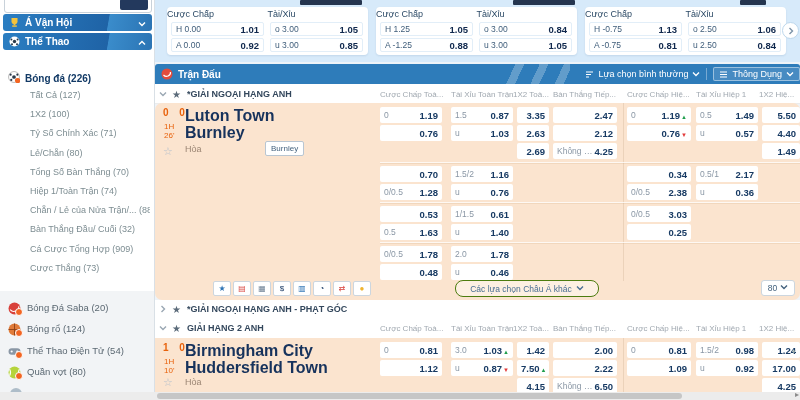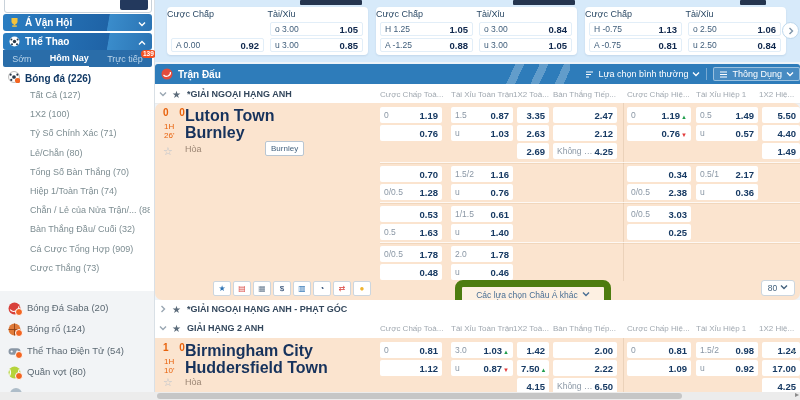--- a/index.html
+++ b/index.html
@@ -58,21 +58,21 @@
   .cell .val{margin-left:auto;font-size:9.5px;font-weight:bold;color:#173a63;white-space:nowrap;}
   .ar{font-size:6px;margin-left:1px;}
   .ar.up{color:#1f9e4c;} .ar.down{color:#e23b3b;}
   .score{position:absolute;left:8px;font-size:10px;font-weight:bold;color:#e8620c;letter-spacing:4px;}
   .clk{position:absolute;left:9px;font-size:8px;color:#e8620c;}
   .mstar{position:absolute;left:8px;font-size:11px;color:#b9c2cc;cursor:pointer;}
   .team{position:absolute;left:30px;font-size:16px;font-weight:bold;color:#16325c;white-space:nowrap;cursor:pointer;}
   .draw{position:absolute;left:30px;font-size:9px;color:#9b8674;}
   .team-btn{position:absolute;left:110px;height:13px;background:#fff;border:1px solid #b9c6d2;border-radius:2px;font-size:8px;color:#44627e;display:flex;align-items:center;padding:0 5px;cursor:pointer;}
   .act-ico{position:absolute;width:16px;height:13px;background:#fff;border:1px solid #ccd6df;border-radius:2px;display:flex;align-items:center;justify-content:center;font-size:8px;cursor:pointer;}
-  .more-pill{position:absolute;left:300px;width:142px;height:15px;border:7px solid #4d7c0f;background:#fdf0e2;border-radius:8px;font-size:8.5px;color:#4a6f94;display:flex;align-items:center;justify-content:center;gap:4px;cursor:pointer;white-space:nowrap;}
+  .more-pill{position:absolute;left:300px;width:142px;height:15px;border:1px solid #4d7c0f;background:#fdf0e2;border-radius:8px;font-size:8.5px;color:#4a6f94;display:flex;align-items:center;justify-content:center;gap:4px;cursor:pointer;white-space:nowrap;}
   .count-pill{position:absolute;left:606px;width:32px;height:14px;border:1px solid #ccd6df;background:#fff;border-radius:3px;font-size:8.5px;color:#44627e;display:flex;align-items:center;justify-content:center;gap:3px;cursor:pointer;}
   
   .hscroll{position:absolute;left:0;top:392px;width:800px;height:8px;background:#ececec;}
   .hthumb{position:absolute;left:157px;top:1px;width:525px;height:6px;background:#c6c6c6;border-radius:3px;cursor:pointer;}
   .harrow{position:absolute;right:1px;top:-2px;font-size:8px;color:#8a8a8a;cursor:pointer;}
   .vhint{position:absolute;left:792px;top:348px;font-size:7px;color:#9aa;cursor:pointer;}
 </style>
 </head>
 <body>
 
@@ -98,32 +98,20 @@
           <circle cx="2.4" cy="3.4" r="1" fill="#2a3a4a"></circle>
           <circle cx="8.6" cy="3.4" r="1" fill="#2a3a4a"></circle>
           <circle cx="3" cy="8.2" r="1" fill="#2a3a4a"></circle>
           <circle cx="8" cy="8.2" r="1" fill="#2a3a4a"></circle>
         </svg></span>
     <span class="lab">Thể Thao</span>
     <span class="chev-up"><svg width="8" height="8" viewBox="0 0 8 8">
           <polyline points="1,5.5 4,2.5 7,5.5" fill="none" stroke="#fff" stroke-width="1.4"></polyline>
         </svg></span>
   </div>
-  <div class="side-tabs" id="sideTabs">
-      <div class="tab">
-        <span>Sớm</span>
-      </div>
-      <div class="tab active">
-        <span>Hôm Nay</span>
-      </div>
-      <div class="tab">
-        <span>Trực tiếp</span>
-        <span class="badge">139</span>
-      </div>
-    </div>
   <div class="sport-main">
     <span><svg width="12" height="12" viewBox="0 0 11 11">
           <circle cx="5.5" cy="5.5" r="5" fill="#fff" stroke="#999" stroke-width=".6"></circle>
           <circle cx="5.5" cy="5.5" r="1.7" fill="#2a3a4a"></circle>
           <circle cx="2.4" cy="3.4" r="1" fill="#2a3a4a"></circle>
           <circle cx="8.6" cy="3.4" r="1" fill="#2a3a4a"></circle>
           <circle cx="3" cy="8.2" r="1" fill="#2a3a4a"></circle>
           <circle cx="8" cy="8.2" r="1" fill="#2a3a4a"></circle>
           <circle cx="8.8" cy="8.8" r="2.4" fill="#f26522"></circle>
         </svg></span>
@@ -178,20 +166,24 @@
 </aside>
 
 <div class="top-strip">
   <div class="cutbar" style="left:145px;width:62px"></div>
   <div class="cutbar" style="left:358px;width:62px"></div>
   <div class="cutbar" style="left:585px;width:26px"></div>
   <div id="panels">
       <div class="panel" style="left: 12px;">
         <span class="hdr" style="left: 0px;">Cược Chấp</span>
         <span class="hdr" style="left: 50%;">Tài/Xỉu</span>
+        <div class="pcell" style="left: 4px; top: 15px;">
+          <span class="l">H 0.00</span>
+          <span class="v">1.01</span>
+        </div>
         <div class="pcell" style="left: 103px; top: 15px;">
           <span class="l">o 3.00</span>
           <span class="v">1.05</span>
         </div>
         <div class="pcell" style="left: 4px; top: 31px;">
           <span class="l">A 0.00</span>
           <span class="v">0.92</span>
         </div>
         <div class="pcell" style="left: 103px; top: 31px;">
           <span class="l">u 3.00</span>

